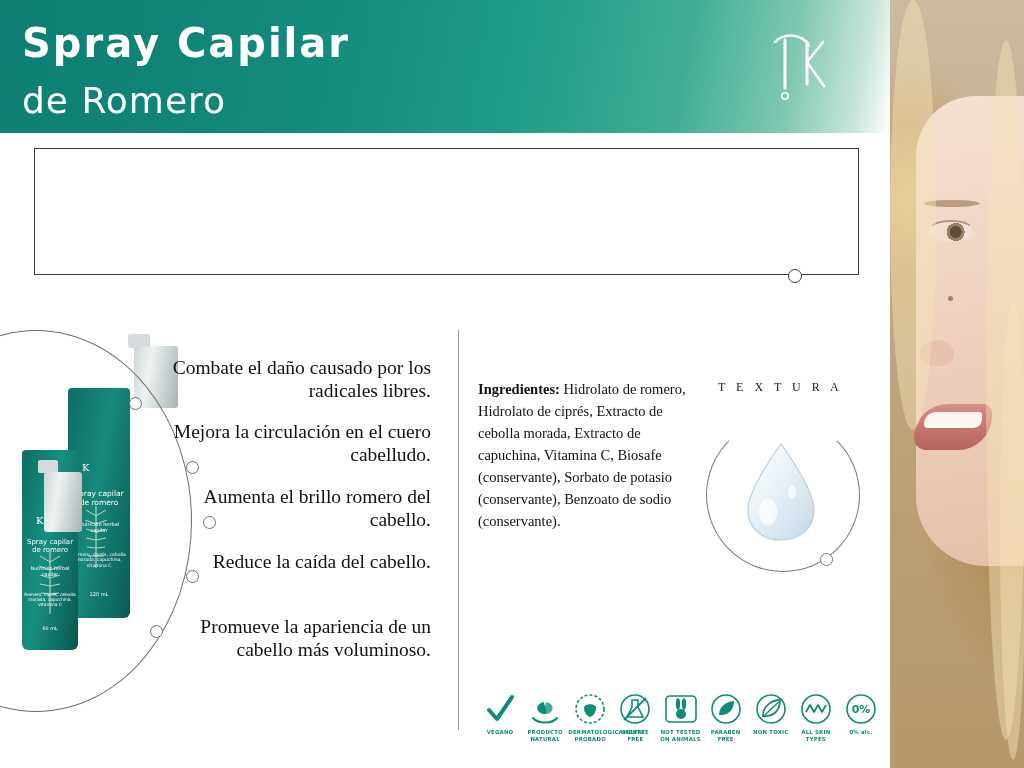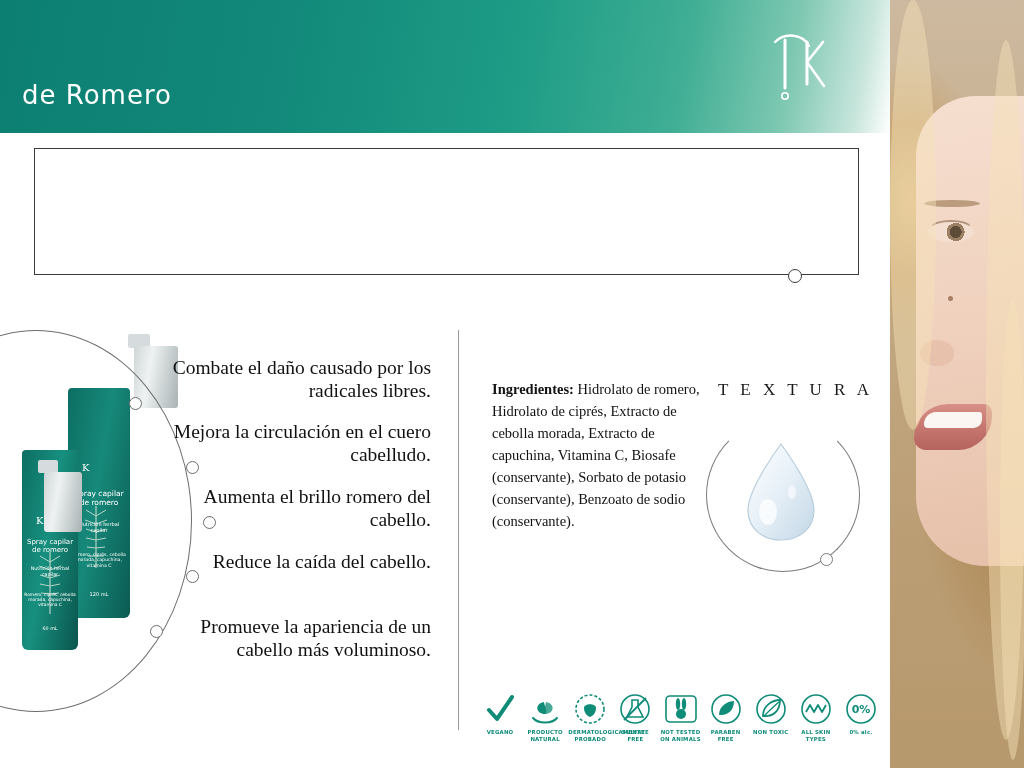--- a/index.html
+++ b/index.html
@@ -41,21 +41,21 @@
     font-weight: bold;
     letter-spacing: 2px;
     color: #ffffff;
     line-height: 1.05;
   }
   .header-sub {
     position: absolute;
     left: 22px;
     top: 80px;
     font-family: "DejaVu Sans", sans-serif;
-    font-size: 26px;
+    font-size: 36px;
     font-weight: normal;
     letter-spacing: 1px;
     color: #ffffff;
   }
   .logo {
     position: absolute;
     right: 55px;
     top: 26px;
     width: 80px;
     height: 80px;
@@ -218,33 +218,32 @@
   
   .ing-block {
     position: absolute;
     left: 478px;
     top: 378px;
     width: 215px;
     font-family: "Liberation Serif", serif;
     font-size: 14.5px;
     line-height: 1.52;
     color: #111111;
-    margin-left: 14px;
   }
   .ing-label {
     font-weight: bold;
   }
 
   
   .texture-title {
     position: absolute;
     left: 718px;
     top: 380px;
     font-family: "Liberation Serif", serif;
-    font-size: 17px;
+    font-size: 12px;
     letter-spacing: 4px;
     color: #1a1a1a;
   }
   .texture-arc {
     position: absolute;
     left: 706px;
     top: 418px;
     width: 152px;
     height: 152px;
     border: 1px solid #7a7a7a;
@@ -389,20 +388,21 @@
   .s1 { left: 0px; top: 0px; width: 46px; height: 430px; }
   .s2 { left: 96px; top: 40px; width: 40px; height: 700px; }
   .s3 { left: 110px; top: 300px; width: 26px; height: 460px; }
 </style>
 </head>
 <body>
 
 <div class="page">
 
   <div class="header">
+    <div class="header-title">Spray  Capilar</div>
     <div class="header-sub">de Romero</div>
     <svg class="logo" viewBox="0 0 80 80">
       <path d="M20 16 C30 6, 48 8, 54 20" stroke="#ffffff" stroke-width="2.4" fill="none" stroke-linecap="round"></path>
       <path d="M30 14 L30 62" stroke="#ffffff" stroke-width="3" fill="none" stroke-linecap="round"></path>
       <path d="M52 16 L52 58" stroke="#ffffff" stroke-width="3" fill="none" stroke-linecap="round"></path>
       <path d="M52 36 L68 16" stroke="#ffffff" stroke-width="2.6" fill="none" stroke-linecap="round"></path>
       <path d="M52 36 L69 60" stroke="#ffffff" stroke-width="2.6" fill="none" stroke-linecap="round"></path>
       <circle cx="30" cy="70" r="3.2" stroke="#ffffff" stroke-width="1.6" fill="none"></circle>
     </svg>
   </div>

